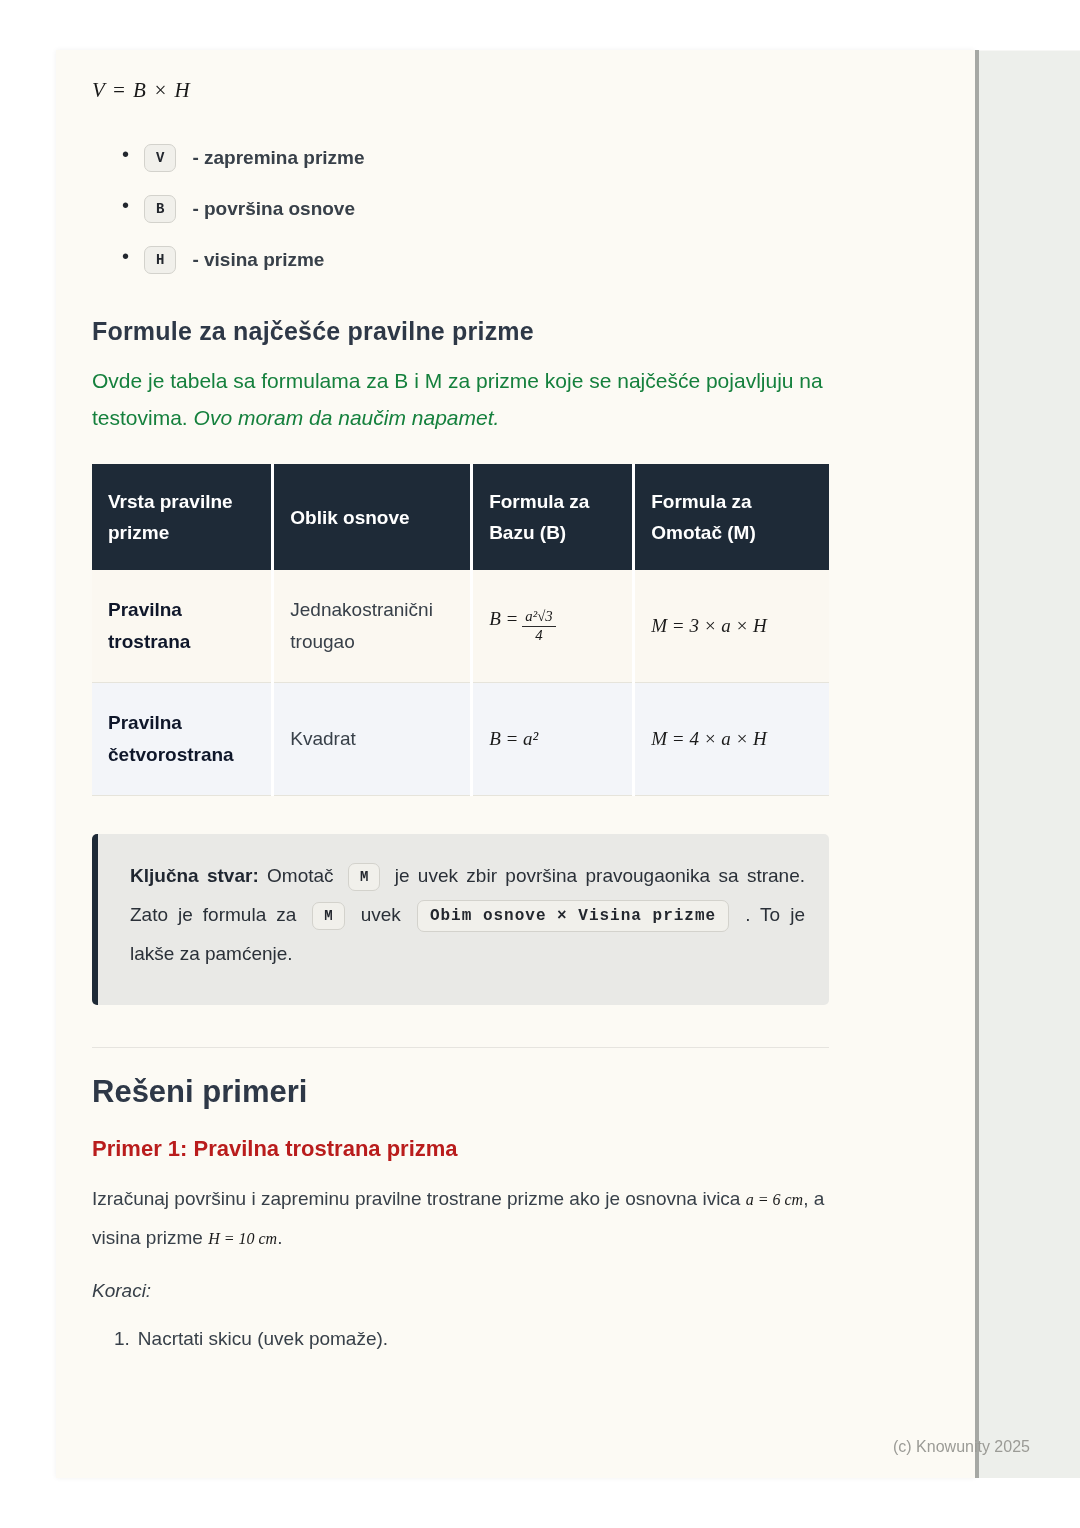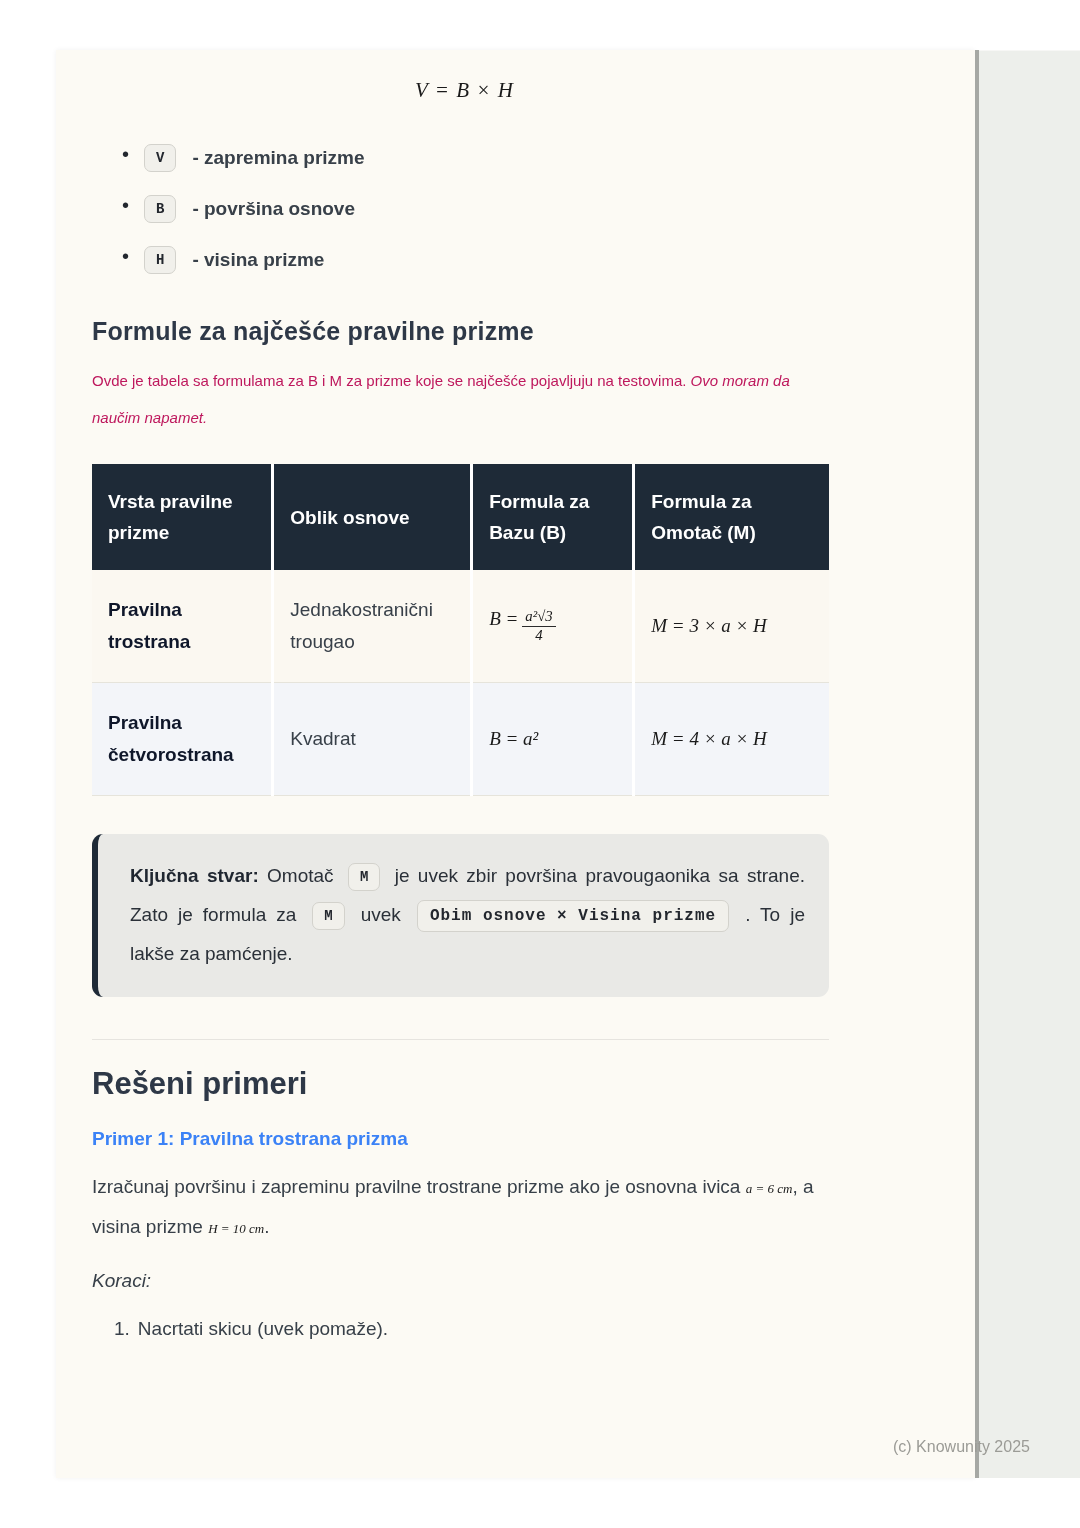--- a/index.html
+++ b/index.html
@@ -24,21 +24,20 @@
   }
   .content { width: 745px; }
 
   
   .math {
     font-family: "Liberation Serif", serif;
     font-style: italic;
     color: #1a1a1a;
   }
   .display-formula {
-    text-align: center;
     font-size: 21px;
     letter-spacing: 1px;
     margin-top: 2px;
   }
   .frac {
     display: inline-block;
     vertical-align: -0.95em;
     text-align: center;
     font-size: 0.78em;
     line-height: 1.2;
@@ -71,21 +70,21 @@
   .legend .legend-text { color: #384049; font-weight: bold; }
 
   
   h2.section-heading {
     margin-top: 38px;
     font-size: 25px;
     font-weight: 700;
     color: #2E3847;
     letter-spacing: 0.2px;
   }
-  p.intro { margin-top: 16px; font-size: 15px; line-height: 37px; color: #be185d; }
+  p.intro { margin-top: 16px; font-size: 21px; line-height: 37px; color: #15803d; }
   p.intro em { font-style: italic; }
 
   
   table.formulas {
     margin-top: 28px;
     border-collapse: collapse;
     width: 737px;
     background: #FBF8F1;
   }
   table.formulas th {
@@ -113,39 +112,39 @@
   td.cell-type { font-weight: 700; color: #0f172a; }
   .col1 { width: 182px; } .col2 { width: 200px; } .col3 { width: 165px; } .col4 { width: 200px; }
   .math-line { display: block; }
 
   
   .callout {
     margin-top: 38px;
     width: 737px;
     background: #E9E9E6;
     border-left: 6px solid #1E2A37;
-    border-radius: 11px;
-    padding: 22px 24px 24px 32px;
+    border-radius: 5px;
+    padding: 22px 24px 32px 32px;
   }
   .callout p {
     font-size: 19px;
     line-height: 39px;
     text-align: justify;
     color: #2a3038;
   }
   .callout strong { font-weight: 700; color: #1f2630; }
   .callout .chip { margin: 0 6px; vertical-align: 1px; }
   .callout .chip-long { font-size: 16px; padding: 7px 12px; letter-spacing: 1px; }
 
   
   hr.rule { margin-top: 42px; border: none; border-top: 1px solid #E6E4DF; width: 737px; }
   h1.solved-heading { margin-top: 26px; font-size: 31px; font-weight: 700; color: #2E3847; }
-  h3.example-heading { margin-top: 26px; font-size: 19px; font-weight: 700; color: #3b82f6; }
+  h3.example-heading { margin-top: 26px; font-size: 22px; font-weight: 700; color: #b91c1c; }
   p.problem { margin-top: 18px; font-size: 19px; line-height: 38px; color: #384049; }
-  p.problem .math { font-size: 13px; }
+  p.problem .math { font-size: 16px; }
   p.steps-label { margin-top: 22px; font-size: 19px; font-style: italic; color: #384049; }
   .steps { margin-top: 22px; padding-left: 22px; }
   .step { font-size: 19px; color: #384049; margin-top: 20px; line-height: 30px; }
   .step .step-num { margin-right: 8px; }
 
   
   .scroll-divider {
     position: absolute;
     left: 975px; top: 50px;
     width: 4px; height: 1428px;

